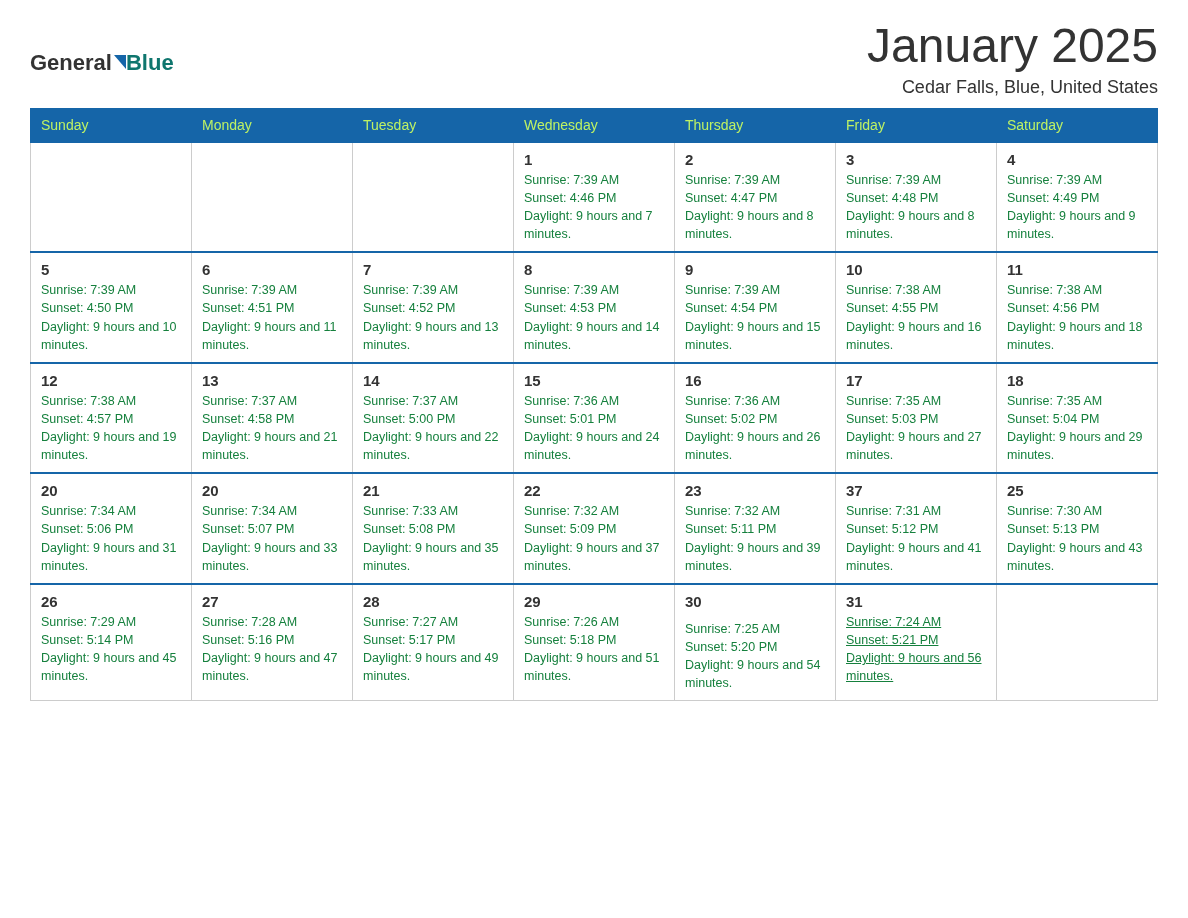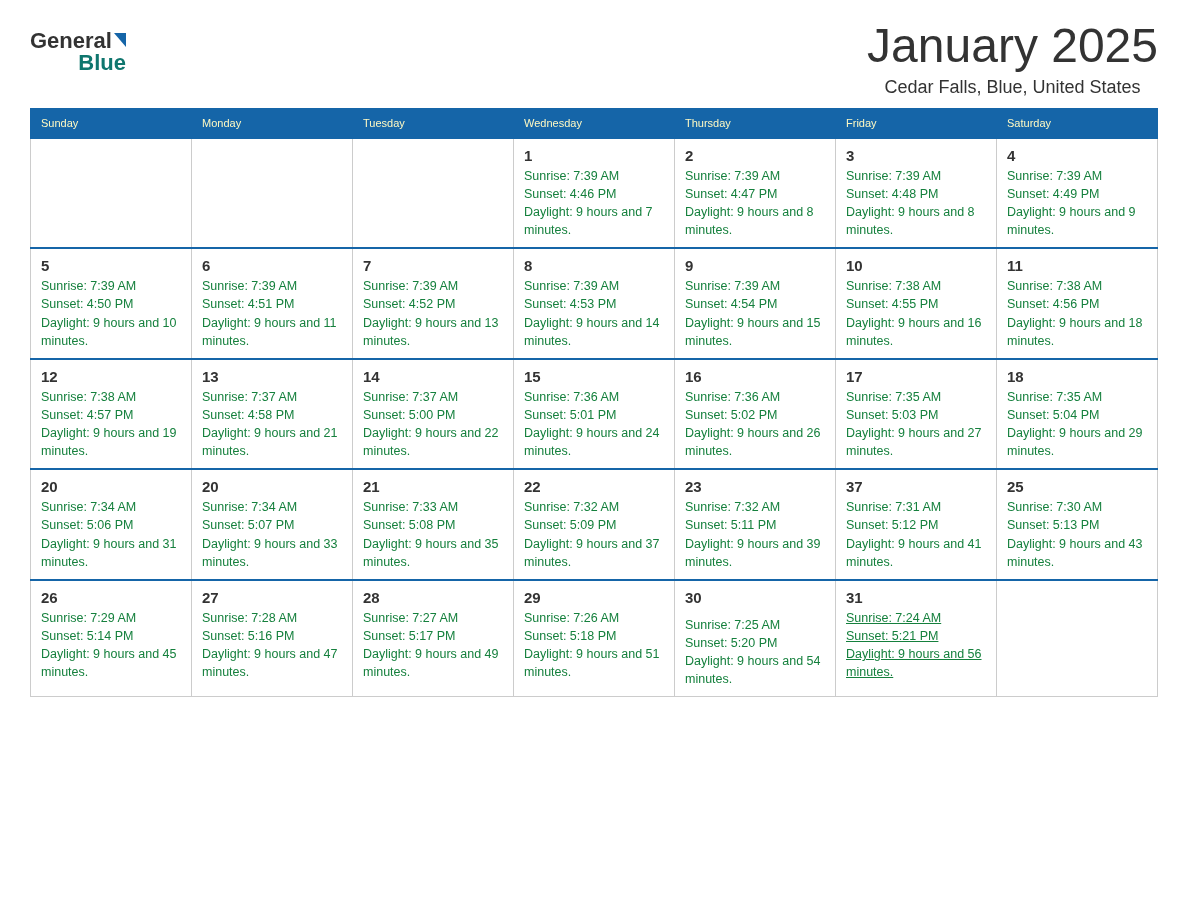--- a/index.html
+++ b/index.html
@@ -40,50 +40,50 @@
       border-left: 12px solid transparent;
       border-right: 0px solid transparent;
       border-top: 14px solid #1565a8;
       margin-left: 2px;
       margin-top: -2px;
       display: inline-block;
       vertical-align: middle;
     }
     .logo-icon {
       display: flex;
-      flex-direction: column;
       align-items: flex-end;
+      margin-top: 22px;
     }
     .logo-row1 {
       display: flex;
       align-items: center;
     }
     .title-area {
-      text-align: center;
+      text-align: right;
     }
     .month-title {
       font-size: 48px;
       font-weight: normal;
       color: #333;
       line-height: 1.1;
     }
     .location {
       font-size: 18px;
       color: #333;
       margin-top: 4px;
     }
     .calendar {
       width: 100%;
       border-collapse: collapse;
       margin-top: 10px;
     }
     .calendar th {
       background-color: #1565a8;
-      color: #fef9c3;
-      font-size: 11px;
+      color: #bef264;
+      font-size: 14px;
       font-weight: normal;
       padding: 8px 10px;
       text-align: left;
       border: 1px solid #1565a8;
     }
     .calendar td {
       vertical-align: top;
       padding: 8px 10px;
       border: 1px solid #ccc;
       border-top: 2px solid #1565a8;

